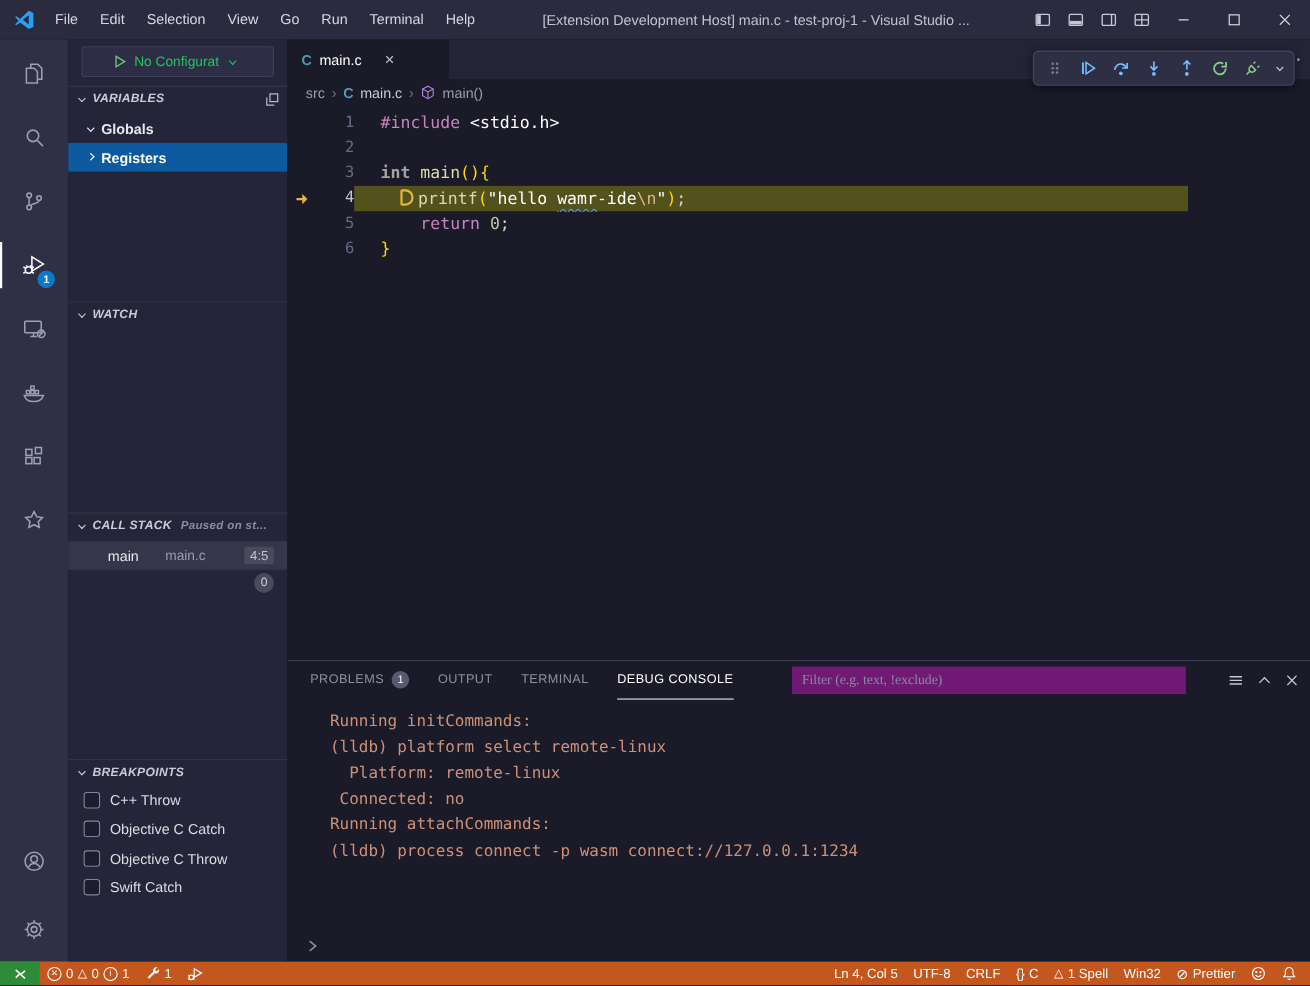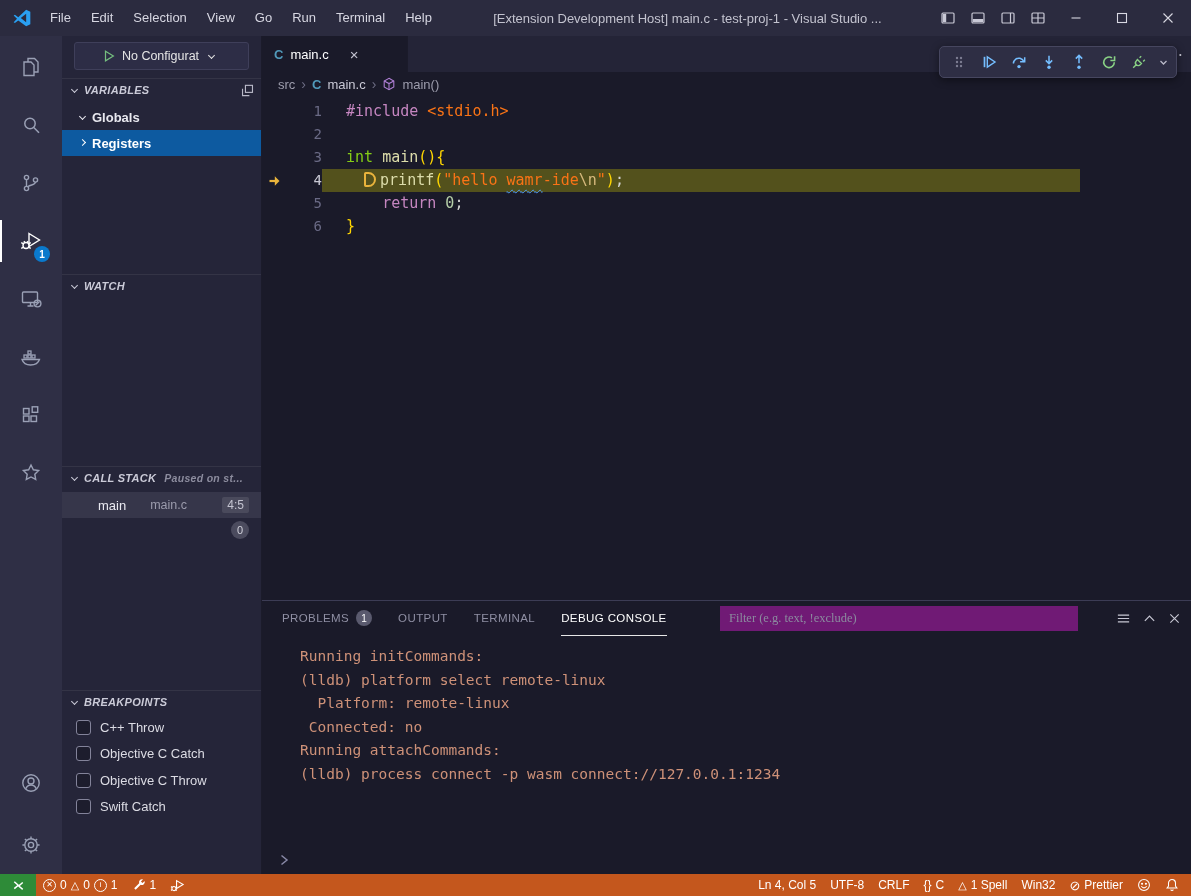--- a/index.html
+++ b/index.html
@@ -28,21 +28,21 @@
   
   .activitybar { width:62px; flex:none; background:#2f2f45; display:flex; flex-direction:column; padding-top:2px; }
   .ab-item { width:62px; height:58px; display:flex; align-items:center; justify-content:center; position:relative; color:#9aa0b5; }
   .ab-item.active { color:#ffffff; }
   .ab-item.active::before { content:''; position:absolute; left:0; top:8px; bottom:8px; width:2px; background:#fff; }
   .ab-badge { position:absolute; right:12px; bottom:8px; min-width:16px; height:16px; border-radius:50%; background:#0a79cc; color:#fff; font-size:10px; display:flex; align-items:center; justify-content:center; font-weight:700; }
   .ab-bottom { margin-top:auto; margin-bottom:4px; }
 
   
   .sidebar { width:200px; flex:none; background:#252539; position:relative; overflow:hidden; border-right:1px solid #1b1b2a; }
-  .sb-toolbar { position:absolute; top:6px; left:12px; right:12px; height:28px; display:flex; align-items:center; justify-content:center; gap:6px; background:#2d2d46; border:1px solid #3f3f5a; border-radius:3px; color:#e5e5e5; }
+  .sb-toolbar { position:absolute; top:6px; left:12px; right:12px; height:28px; display:flex; align-items:center; justify-content:center; gap:6px; background:#2d2d46; border:1px solid #3f3f5a; border-radius:3px; color:#22c55e; }
   .sb-toolbar .cfg-label { font-size:12.5px; white-space:nowrap; overflow:hidden; }
   .sec-header { position:absolute; left:0; right:0; height:23px; display:flex; align-items:center; padding:0 6px; font-size:11px; font-weight:700; letter-spacing:.3px; color:#cbcbd8; border-top:1px solid rgba(255,255,255,.07);font-style:italic; }
   .sec-hint { font-weight:700; font-size:10.5px; color:#8c8c9e; margin-left:8px; white-space:nowrap; overflow:hidden; }
   .chev { display:inline-block; width:5px; height:5px; border-right:1.5px solid currentColor; border-bottom:1.5px solid currentColor; transform:rotate(45deg); margin:0 7px 2px 4px; flex:none; }
   .chev.right { transform:rotate(-45deg); }
   .tree-list { position:absolute; left:0; right:0; }
   .tree-row { height:26px; display:flex; align-items:center; padding-left:14px; color:#e8e8ef; font-weight:600; font-size:13px; }
   .tree-row.selected { background:#0d5aa0; color:#fff; }
   .copy-ico { margin-left:auto; color:#b9b9c8; }
   .cs-frame { position:absolute; left:0; right:0; height:26px; background:#36364a; display:flex; align-items:center; padding:0 12px 0 36px; }
@@ -63,22 +63,22 @@
   .breadcrumbs { height:24px; flex:none; display:flex; align-items:center; padding-left:16px; gap:6px; color:#9d9dad; font-size:13px; }
   .bc-sep { color:#6d6d84; font-size:14px; }
 
   .editor { flex:1; position:relative; padding-top:4px; overflow:hidden; }
   .code-line { display:flex; height:23px; line-height:23px; position:relative; font-family:"DejaVu Sans Mono","Liberation Mono",monospace; font-size:15px; }
   .code-line.hl::before { content:''; position:absolute; left:60px; width:758px; top:0; bottom:0; background:#53511c; }
   .glyph { width:28px; flex:none; display:flex; align-items:center; justify-content:center; position:relative; z-index:1; }
   .lnum { width:32px; flex:none; text-align:right; color:#6a6a85; font-size:14px; position:relative; z-index:1; }
   .lnum.cur { color:#c9c9d4; }
   .lcode { padding-left:24px; white-space:pre; position:relative; z-index:1; color:#d4d4d4; }
-  .tok-kw { color:#C586C0; } .tok-type { color:#84cc16; } .tok-fn { color:#DCDCAA; }
-  .tok-str { color:#f97316; } .tok-esc { color:#D7BA7D; } .tok-num { color:#B5CEA8; }
+  .tok-kw { color:#C586C0; } .tok-type { color:#a3a3a3;font-weight:bold; } .tok-fn { color:#DCDCAA; }
+  .tok-str { color:#ffffff; } .tok-esc { color:#D7BA7D; } .tok-num { color:#B5CEA8; }
   .tok-brk { color:#FFD602; } .tok-pl { color:#D4D4D4; }
   .tok-spell { text-decoration-line:underline; text-decoration-style:wavy; text-decoration-color:#4f9cf7; text-decoration-thickness:1px; text-underline-offset:4px; }
   .inline-bp { width:12px; height:15px; border:2px solid #e9b43c; border-radius:2px 9px 9px 2px; display:inline-block; vertical-align:-2px; margin-right:4px; }
 
   
   .dbg-toolbar { position:absolute; top:10px; right:14px; height:32px; background:#2e2e44; border:1px solid #46465f; border-radius:5px; box-shadow:0 2px 8px rgba(0,0,0,.45); display:flex; align-items:center; padding:0 6px; gap:4px; z-index:5; }
   .dbg-btn { width:26px; height:26px; display:flex; align-items:center; justify-content:center; border-radius:4px; }
 
   
   .panel { height:274px; flex:none; border-top:1px solid #3c3c55; position:relative; display:flex; flex-direction:column; }

